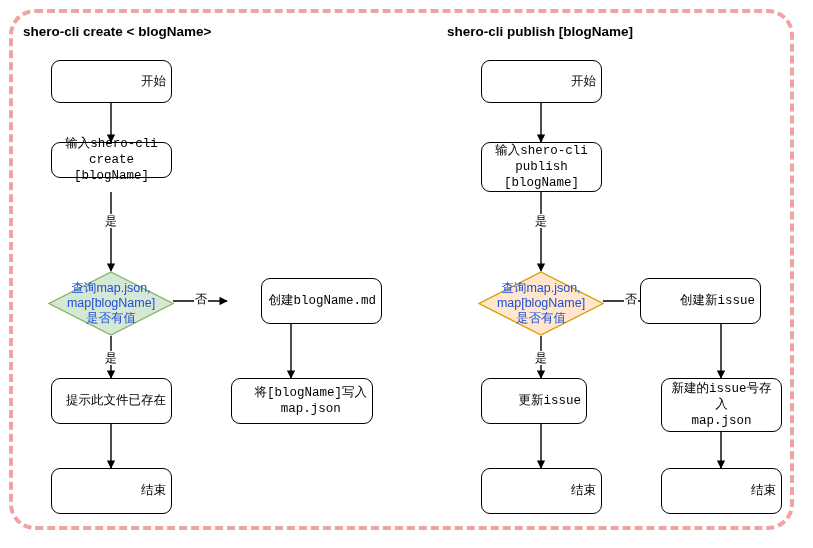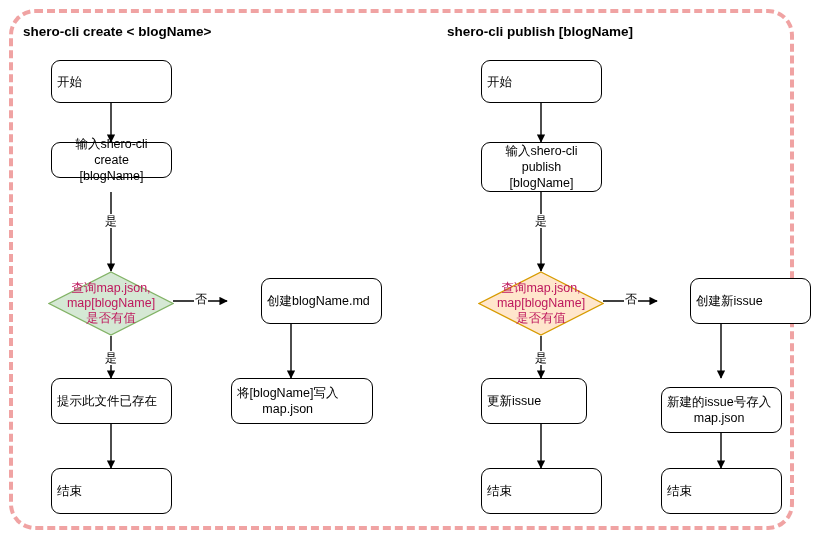--- a/index.html
+++ b/index.html
@@ -29,25 +29,26 @@
     white-space:nowrap;
     letter-spacing:0px;
     text-align:center;
   }
 
   .node{
     position:absolute;
     box-sizing:border-box;
     display:flex;
     align-items:center;
-    justify-content:flex-start;
+    justify-content:flex-end;
     text-align:center;
     font-size:12.5px;
     line-height:16px;
     color:#000000;
+    font-family:Liberation Mono, monospace;
   }
   .node.box{
     background:#ffffff;
     border:1.4px solid #000000;
     border-radius:9px;
   }
   .node .lbl{padding:0 5px;white-space:pre-line;}
 
   .diamond{
     position:absolute;
@@ -56,21 +57,21 @@
     justify-content:center;
   }
   .diamond svg{position:absolute;left:0;top:0;}
   .diamond .lbl{
     position:relative;
     z-index:2;
     text-align:center;
     font-size:12.5px;
     line-height:15px;
     white-space:pre-line;
-    color:#be185d;
+    color:#1d4ed8;
   }
 
   .edgelabel{
     position:absolute;
     font-size:12px;
     color:#000000;
     background:#ffffff;
     padding:0 1px;
     line-height:14px;
     white-space:nowrap;
@@ -178,25 +179,25 @@
   <div class="edgelabel" style="left:624px;top:292px;">否</div>
 
   <div class="node box" style="left:481px;top:378px;width:106px;height:46px;">
     <span class="lbl">更新issue</span>
   </div>
 
   <div class="node box" style="left:481px;top:468px;width:121px;height:46px;">
     <span class="lbl">结束</span>
   </div>
 
-  <div class="node box" style="left:690px;top:278px;width:121px;height:46px;">
+  <div class="node box" style="left:640px;top:278px;width:121px;height:46px;">
     <span class="lbl">创建新issue</span>
   </div>
 
-  <div class="node box" style="left:661px;top:387px;width:121px;height:46px;">
+  <div class="node box" style="left:661px;top:378px;width:121px;height:54px;">
     <span class="lbl">新建的issue号存入
 map.json</span>
   </div>
 
   <div class="node box" style="left:661px;top:468px;width:121px;height:46px;">
     <span class="lbl">结束</span>
   </div>
 
 </div>
 

